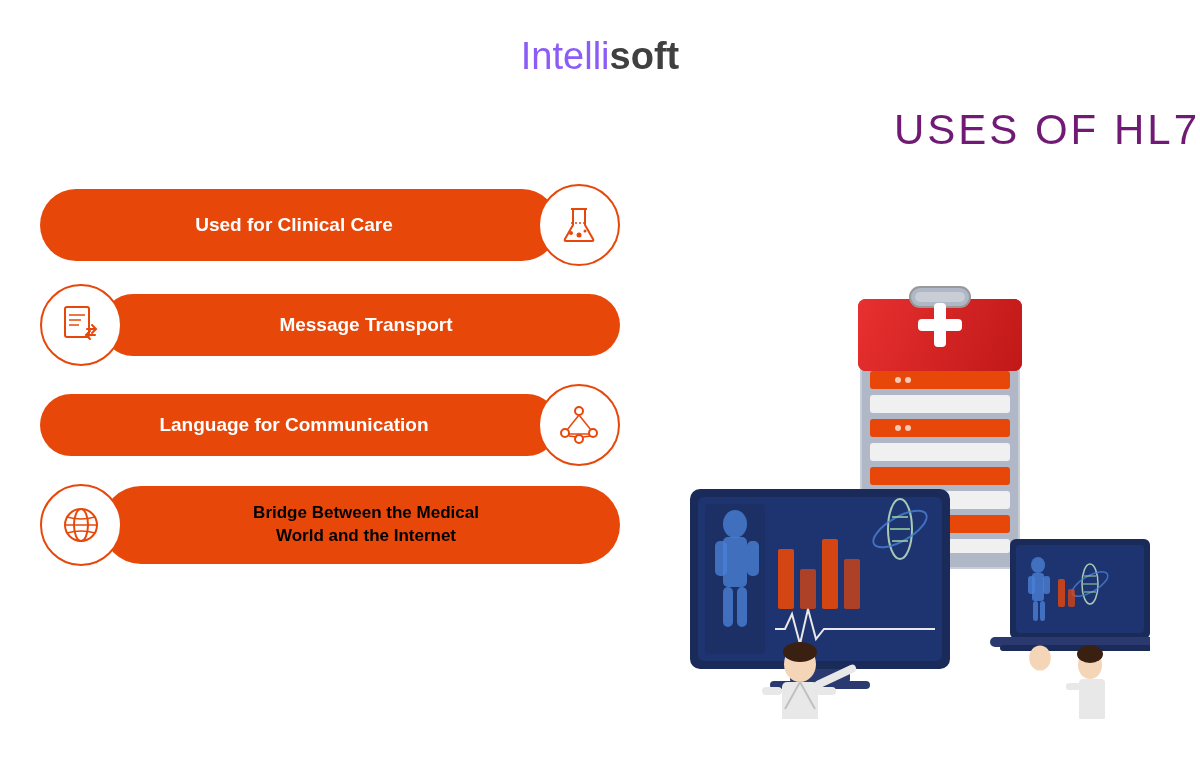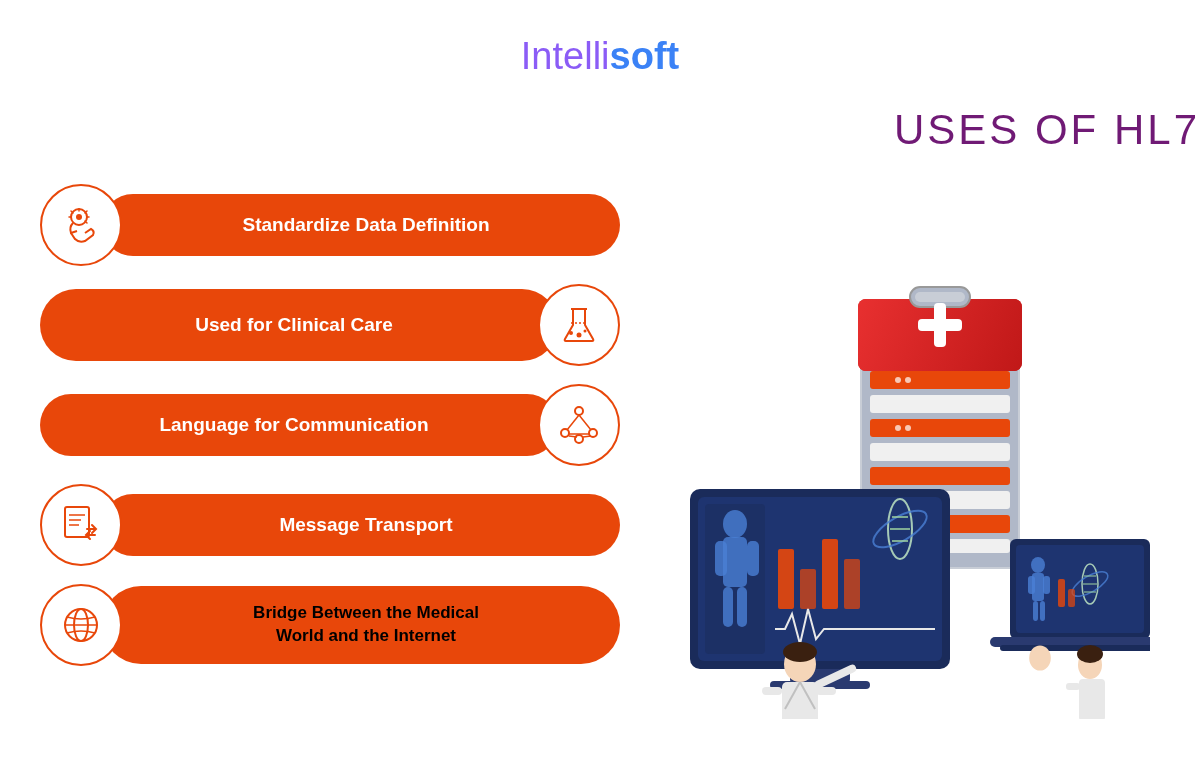--- a/index.html
+++ b/index.html
@@ -20,21 +20,21 @@
 
     .logo {
       font-size: 38px;
       font-weight: 400;
       color: #1a2b5a;
     }
     .logo span {
       color: #8b5cf6;
     }
     .logo strong {
-      color: #3b82f6;
+      color: #404040;
       font-weight: 700;
     }
 
     .main-title {
       text-align: right;
       font-size: 42px;
       font-weight: 400;
       color: #701a75;
       letter-spacing: 3px;
       margin: 18px 0 30px 0;
@@ -169,48 +169,50 @@
     <span>Intelli</span><strong>soft</strong>
   </div>
 </div>
 
 <div class="main-title">USES OF HL7</div>
 
 <div class="content-area">
 
   <div class="left-panel">
 
-    <div class="item-row row1">
-      <div class="circle-icon">
-        <svg class="icon-svg" viewBox="0 0 48 48" fill="none" xmlns="http://www.w3.org/2000/svg">
-          <circle cx="22" cy="16" r="8" stroke="#e8470a" stroke-width="2" fill="none"></circle>
-          <path d="M16 22 Q12 26 14 32 L20 30" stroke="#e8470a" stroke-width="2" fill="none"></path>
-          <path d="M14 32 L18 38 Q22 42 28 40 L36 34 Q38 30 34 28 L28 32" stroke="#e8470a" stroke-width="2" fill="none"></path>
-          <circle cx="22" cy="16" r="3" fill="#e8470a"></circle>
-          <path d="M22 10 L22 8 M28 12 L30 10 M30 16 L32 16 M28 20 L30 22 M16 12 L14 10 M14 16 L12 16" stroke="#e8470a" stroke-width="1.5" stroke-linecap="round"></path>
-        </svg>
-      </div>
-      <div class="pill">
-        <span class="pill-text">Standardize Data Definition</span>
-      </div>
-    </div>
 
     <div class="item-row row2" style="flex-direction:row;">
       <div class="pill" style="padding: 0 40px 0 30px; flex:1; margin-right:-20px; height:72px; border-radius:40px; background:#e8470a; display:flex; align-items:center; justify-content:center;">
         <span class="pill-text">Used for Clinical Care</span>
       </div>
       <div class="circle-icon">
         <svg class="icon-svg" viewBox="0 0 48 48" fill="none" xmlns="http://www.w3.org/2000/svg">
           <path d="M18 8 L18 24 L10 38 Q9 40 11 40 L37 40 Q39 40 38 38 L30 24 L30 8" stroke="#e8470a" stroke-width="2" fill="none"></path>
           <line x1="16" y1="8" x2="32" y2="8" stroke="#e8470a" stroke-width="2"></line>
           <circle cx="16" cy="32" r="2" fill="#e8470a"></circle>
           <circle cx="24" cy="34" r="2.5" fill="#e8470a"></circle>
           <circle cx="30" cy="30" r="1.5" fill="#e8470a"></circle>
           <line x1="16" y1="22" x2="32" y2="22" stroke="#e8470a" stroke-width="1.5" stroke-dasharray="2,2"></line>
         </svg>
+      </div>
+    </div>
+
+    <div class="item-row row3">
+      <div class="circle-icon">
+        <svg class="icon-svg" viewBox="0 0 48 48" fill="none" xmlns="http://www.w3.org/2000/svg">
+          <rect x="8" y="6" width="24" height="30" rx="2" stroke="#e8470a" stroke-width="2" fill="none"></rect>
+          <line x1="12" y1="14" x2="28" y2="14" stroke="#e8470a" stroke-width="1.5"></line>
+          <line x1="12" y1="19" x2="24" y2="19" stroke="#e8470a" stroke-width="1.5"></line>
+          <line x1="12" y1="24" x2="22" y2="24" stroke="#e8470a" stroke-width="1.5"></line>
+          <path d="M30 28 L38 28 M35 24 L39 28 L35 32" stroke="#e8470a" stroke-width="2" stroke-linecap="round"></path>
+          <path d="M30 34 L38 34 M33 30 L29 34 L33 38" stroke="#e8470a" stroke-width="2" stroke-linecap="round"></path>
+        </svg>
+      </div>
+      <div class="pill" style="padding: 0 30px 0 40px; flex:1; height:62px; border-radius:40px; background:#e8470a; display:flex; align-items:center; justify-content:center;">
+        <span class="pill-text">Message Transport</span>
       </div>
     </div>
 
     <div class="item-row row4" style="flex-direction:row;">
       <div class="pill" style="padding: 0 40px 0 30px; flex:1; margin-right:-20px; height:62px; border-radius:40px; background:#e8470a; display:flex; align-items:center; justify-content:center;">
         <span class="pill-text">Language for Communication</span>
       </div>
       <div class="circle-icon">
         <svg class="icon-svg" viewBox="0 0 48 48" fill="none" xmlns="http://www.w3.org/2000/svg">
           <circle cx="24" cy="10" r="4" stroke="#e8470a" stroke-width="2" fill="none"></circle>
@@ -219,36 +221,20 @@
           <circle cx="24" cy="38" r="4" stroke="#e8470a" stroke-width="2" fill="none"></circle>
           <line x1="24" y1="14" x2="12" y2="29" stroke="#e8470a" stroke-width="1.5"></line>
           <line x1="24" y1="14" x2="36" y2="29" stroke="#e8470a" stroke-width="1.5"></line>
           <line x1="14" y1="33" x2="34" y2="33" stroke="#e8470a" stroke-width="1.5"></line>
           <line x1="14" y1="35" x2="22" y2="36" stroke="#e8470a" stroke-width="1.5"></line>
           <line x1="36" y1="35" x2="28" y2="36" stroke="#e8470a" stroke-width="1.5"></line>
         </svg>
       </div>
     </div>
 
-    <div class="item-row row3">
-      <div class="circle-icon">
-        <svg class="icon-svg" viewBox="0 0 48 48" fill="none" xmlns="http://www.w3.org/2000/svg">
-          <rect x="8" y="6" width="24" height="30" rx="2" stroke="#e8470a" stroke-width="2" fill="none"></rect>
-          <line x1="12" y1="14" x2="28" y2="14" stroke="#e8470a" stroke-width="1.5"></line>
-          <line x1="12" y1="19" x2="24" y2="19" stroke="#e8470a" stroke-width="1.5"></line>
-          <line x1="12" y1="24" x2="22" y2="24" stroke="#e8470a" stroke-width="1.5"></line>
-          <path d="M30 28 L38 28 M35 24 L39 28 L35 32" stroke="#e8470a" stroke-width="2" stroke-linecap="round"></path>
-          <path d="M30 34 L38 34 M33 30 L29 34 L33 38" stroke="#e8470a" stroke-width="2" stroke-linecap="round"></path>
-        </svg>
-      </div>
-      <div class="pill" style="padding: 0 30px 0 40px; flex:1; height:62px; border-radius:40px; background:#e8470a; display:flex; align-items:center; justify-content:center;">
-        <span class="pill-text">Message Transport</span>
-      </div>
-    </div>
-
     <div class="item-row row5">
       <div class="circle-icon">
         <svg class="icon-svg" viewBox="0 0 48 48" fill="none" xmlns="http://www.w3.org/2000/svg">
           <circle cx="24" cy="24" r="16" stroke="#e8470a" stroke-width="2" fill="none"></circle>
           <ellipse cx="24" cy="24" rx="7" ry="16" stroke="#e8470a" stroke-width="2" fill="none"></ellipse>
           <line x1="8" y1="24" x2="40" y2="24" stroke="#e8470a" stroke-width="1.5"></line>
           <path d="M10 16 Q24 20 38 16" stroke="#e8470a" stroke-width="1.5" fill="none"></path>
           <path d="M10 32 Q24 28 38 32" stroke="#e8470a" stroke-width="1.5" fill="none"></path>
         </svg>
       </div>

